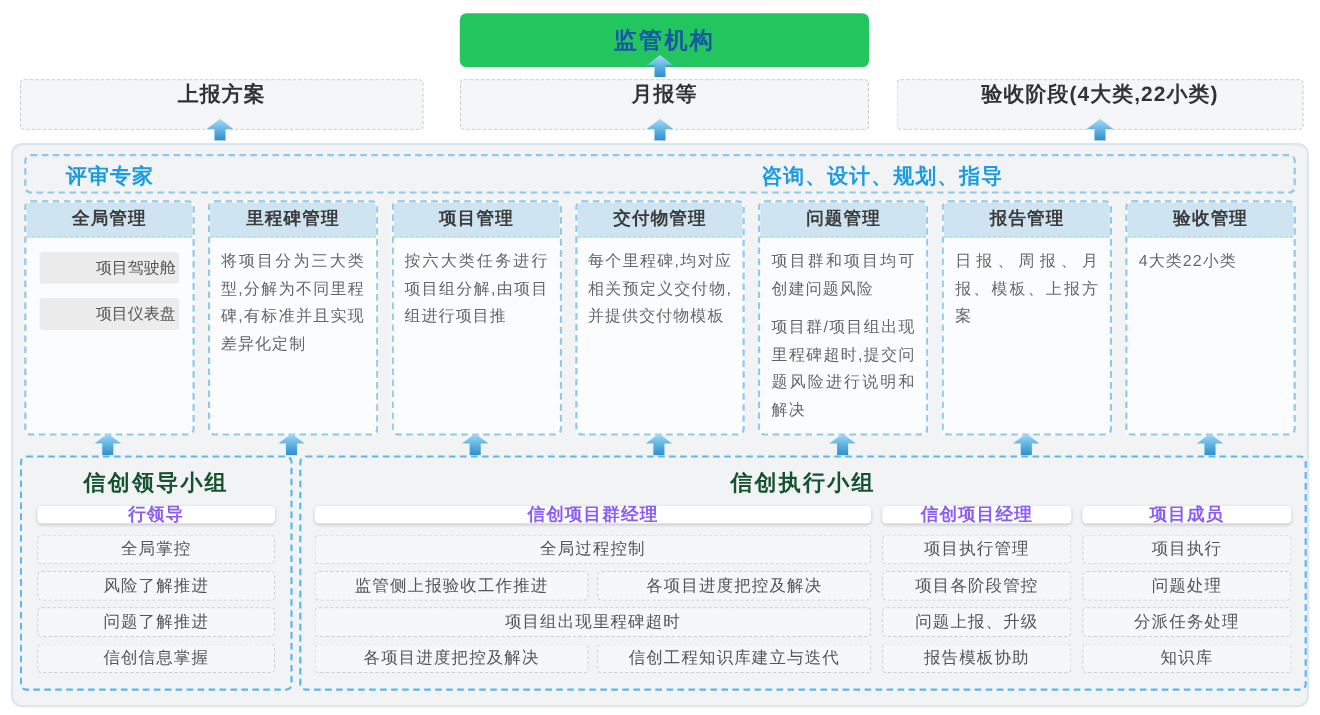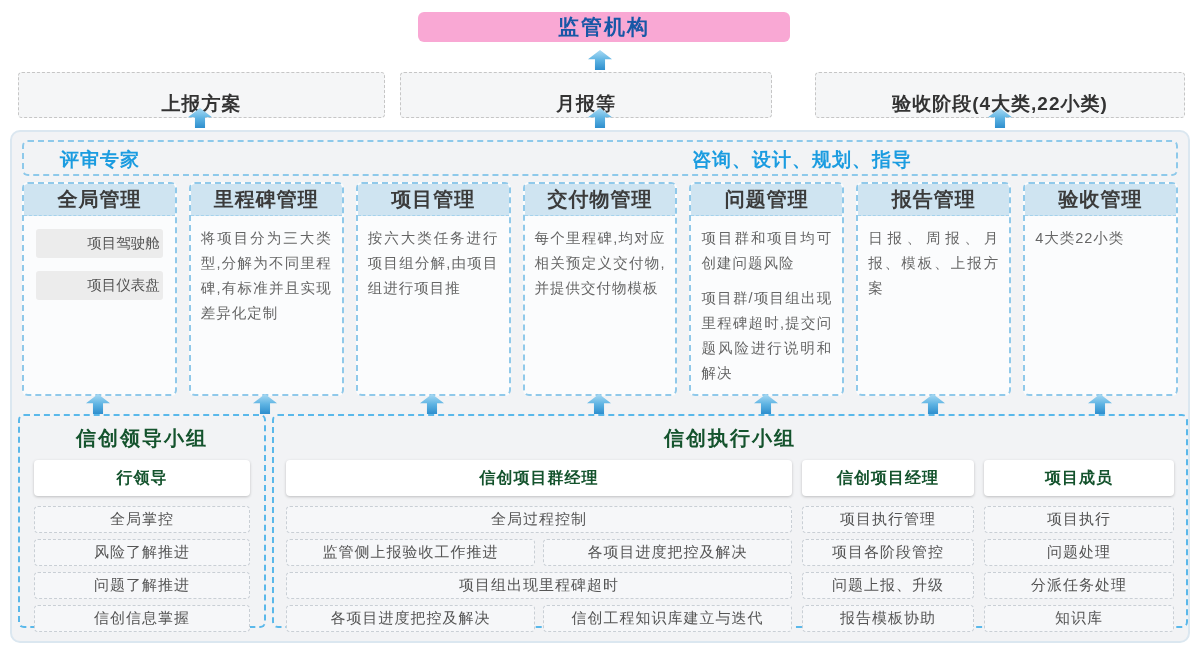--- a/index.html
+++ b/index.html
@@ -1,29 +1,29 @@
 <!DOCTYPE html>
 <html><head>
 <meta charset="utf-8">
 <style>
   * { margin:0; padding:0; box-sizing:border-box; }
   body { background:#ffffff; font-family:"Liberation Sans","DejaVu Sans",sans-serif; }
   .canvas { position:relative; width:1200px; height:650px; background:#ffffff; overflow:hidden; }
 
   
-  .regulator { position:absolute; left:418px; top:12px; width:372px; height:30px;
-    background:#f9a8d4; border-radius:6px; display:flex; align-items:center; justify-content:center;
+  .regulator { position:absolute; left:418px; top:12px; width:372px; height:49px;
+    background:#22c55e; border-radius:6px; display:flex; align-items:center; justify-content:center;
     color:#1757a6; font-size:21px; font-weight:bold; letter-spacing:2px; }
 
   
   .output-box { position:absolute; top:72px; height:46px; background:#f5f6f7;
-    border:1px dashed #c6c6c6; border-radius:4px; display:flex; align-items:flex-end; justify-content:center;
+    border:1px dashed #c6c6c6; border-radius:4px; display:flex; align-items:flex-start; justify-content:center;
     color:#333; font-size:19px; font-weight:bold; letter-spacing:1px; }
   .output-1 { left:18px;  width:367px; }
-  .output-2 { left:400px; width:372px; }
+  .output-2 { left:418px; width:372px; }
   .output-3 { left:815px; width:370px; }
 
   
   .arrow { position:absolute; width:24px; height:20px;
     background:linear-gradient(180deg,#aadbf4 0%,#5fb4e3 50%,#2e8ecd 100%);
     clip-path:polygon(50% 0,100% 46%,71% 46%,71% 100%,29% 100%,29% 46%,0 46%); }
 
   
   .container { position:absolute; left:10px; top:130px; width:1180px; height:513px;
     background:#f2f3f5; border:2px solid #dbe7f0; border-radius:10px;text-decoration:underline; }
@@ -33,34 +33,34 @@
     border:2px dashed #8ec9ea; border-radius:6px; }
   .band-label { position:absolute; top:5px; color:#1b9ce0; font-size:19px; font-weight:bold; letter-spacing:1px; }
   .band-left  { left:36px; }
   .band-right { left:668px; }
 
   
   .columns { position:absolute; left:10px; top:50px; width:1156px; height:214px; display:flex; gap:12px; }
   .col { flex:1; background:#fbfcfd; border:2px dashed #90c9ea; border-radius:6px; overflow:hidden; }
   .col-header { height:32px; background:#cfe4f1; border-bottom:1px dashed #a5d2ec;
     display:flex; align-items:center; justify-content:center;
-    color:#3b3b3b; font-size:20px; font-weight:bold; letter-spacing:1px; }
+    color:#3b3b3b; font-size:16px; font-weight:bold; letter-spacing:1px; }
   .col-body { padding:10px 10px; color:#666; font-size:14.5px; line-height:1.72;
     text-align:justify; text-justify:inter-character; letter-spacing:1px; }
   .col-body p + p { margin-top:10px; }
   .chip { margin:13px 12px 0; height:29px; background:#ececec; border-radius:3px;
     display:flex; align-items:center; justify-content:center; color:#555; font-size:14.5px;padding-left:48px; }
 
   
   .group { position:absolute; top:414px; height:214px; border:2px dashed #5ab8ea; border-radius:6px; }
   .group-leader { left:18px; width:248px; }
   .group-exec { left:272px; width:916px; }
   .group-title { margin-top:9px; text-align:center; color:#14532d; font-size:20px; font-weight:bold; letter-spacing:2px; }
-  .pill { height:36px; background:#ffffff; border-radius:4px; box-shadow:0 1px 3px rgba(0,0,0,.22);
-    display:flex; align-items:center; justify-content:center; color:#14532d; font-size:16px; font-weight:bold; letter-spacing:1px; }
+  .pill { height:16px; background:#ffffff; border-radius:4px; box-shadow:0 1px 3px rgba(0,0,0,.22);
+    display:flex; align-items:center; justify-content:center; color:#8b5cf6; font-size:16px; font-weight:bold; letter-spacing:1px; }
   .g-item { height:27px; border:1px dashed #c9cfd5; border-radius:4px; background:#f6f7f9;
     display:flex; align-items:center; justify-content:center; color:#555; font-size:15px; letter-spacing:1px;font-family:Liberation Mono, monospace; }
   .leader-inner { padding:8px 14px 0; }
   .leader-inner .pill { margin-bottom:10px; }
   .leader-inner .g-item { margin-bottom:6px; }
   .exec-inner { display:flex; gap:10px; padding:8px 12px 0; }
   .sec-pm  { width:506px; }
   .sec-mgr { width:172px; }
   .sec-mem { flex:1; }
   .exec-inner .pill { margin-bottom:10px; }

